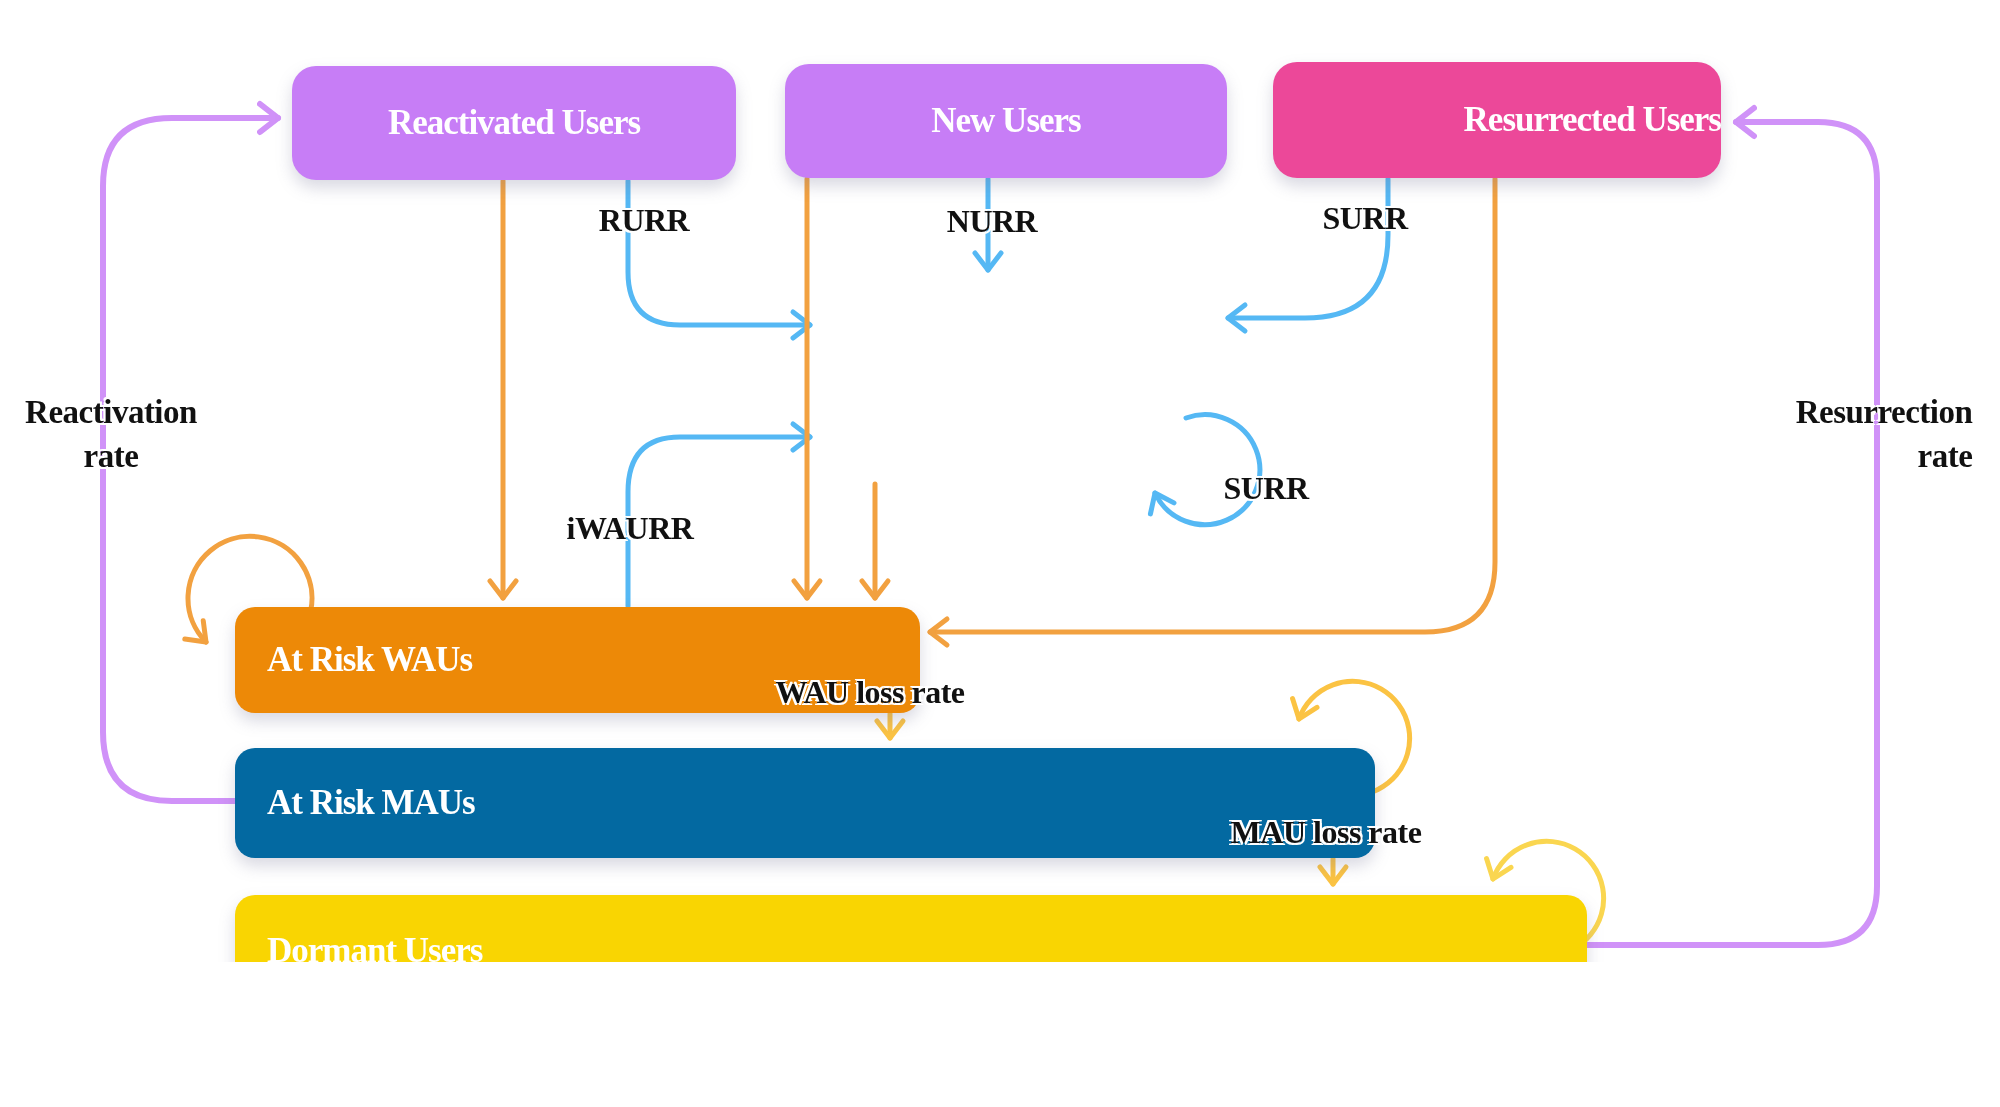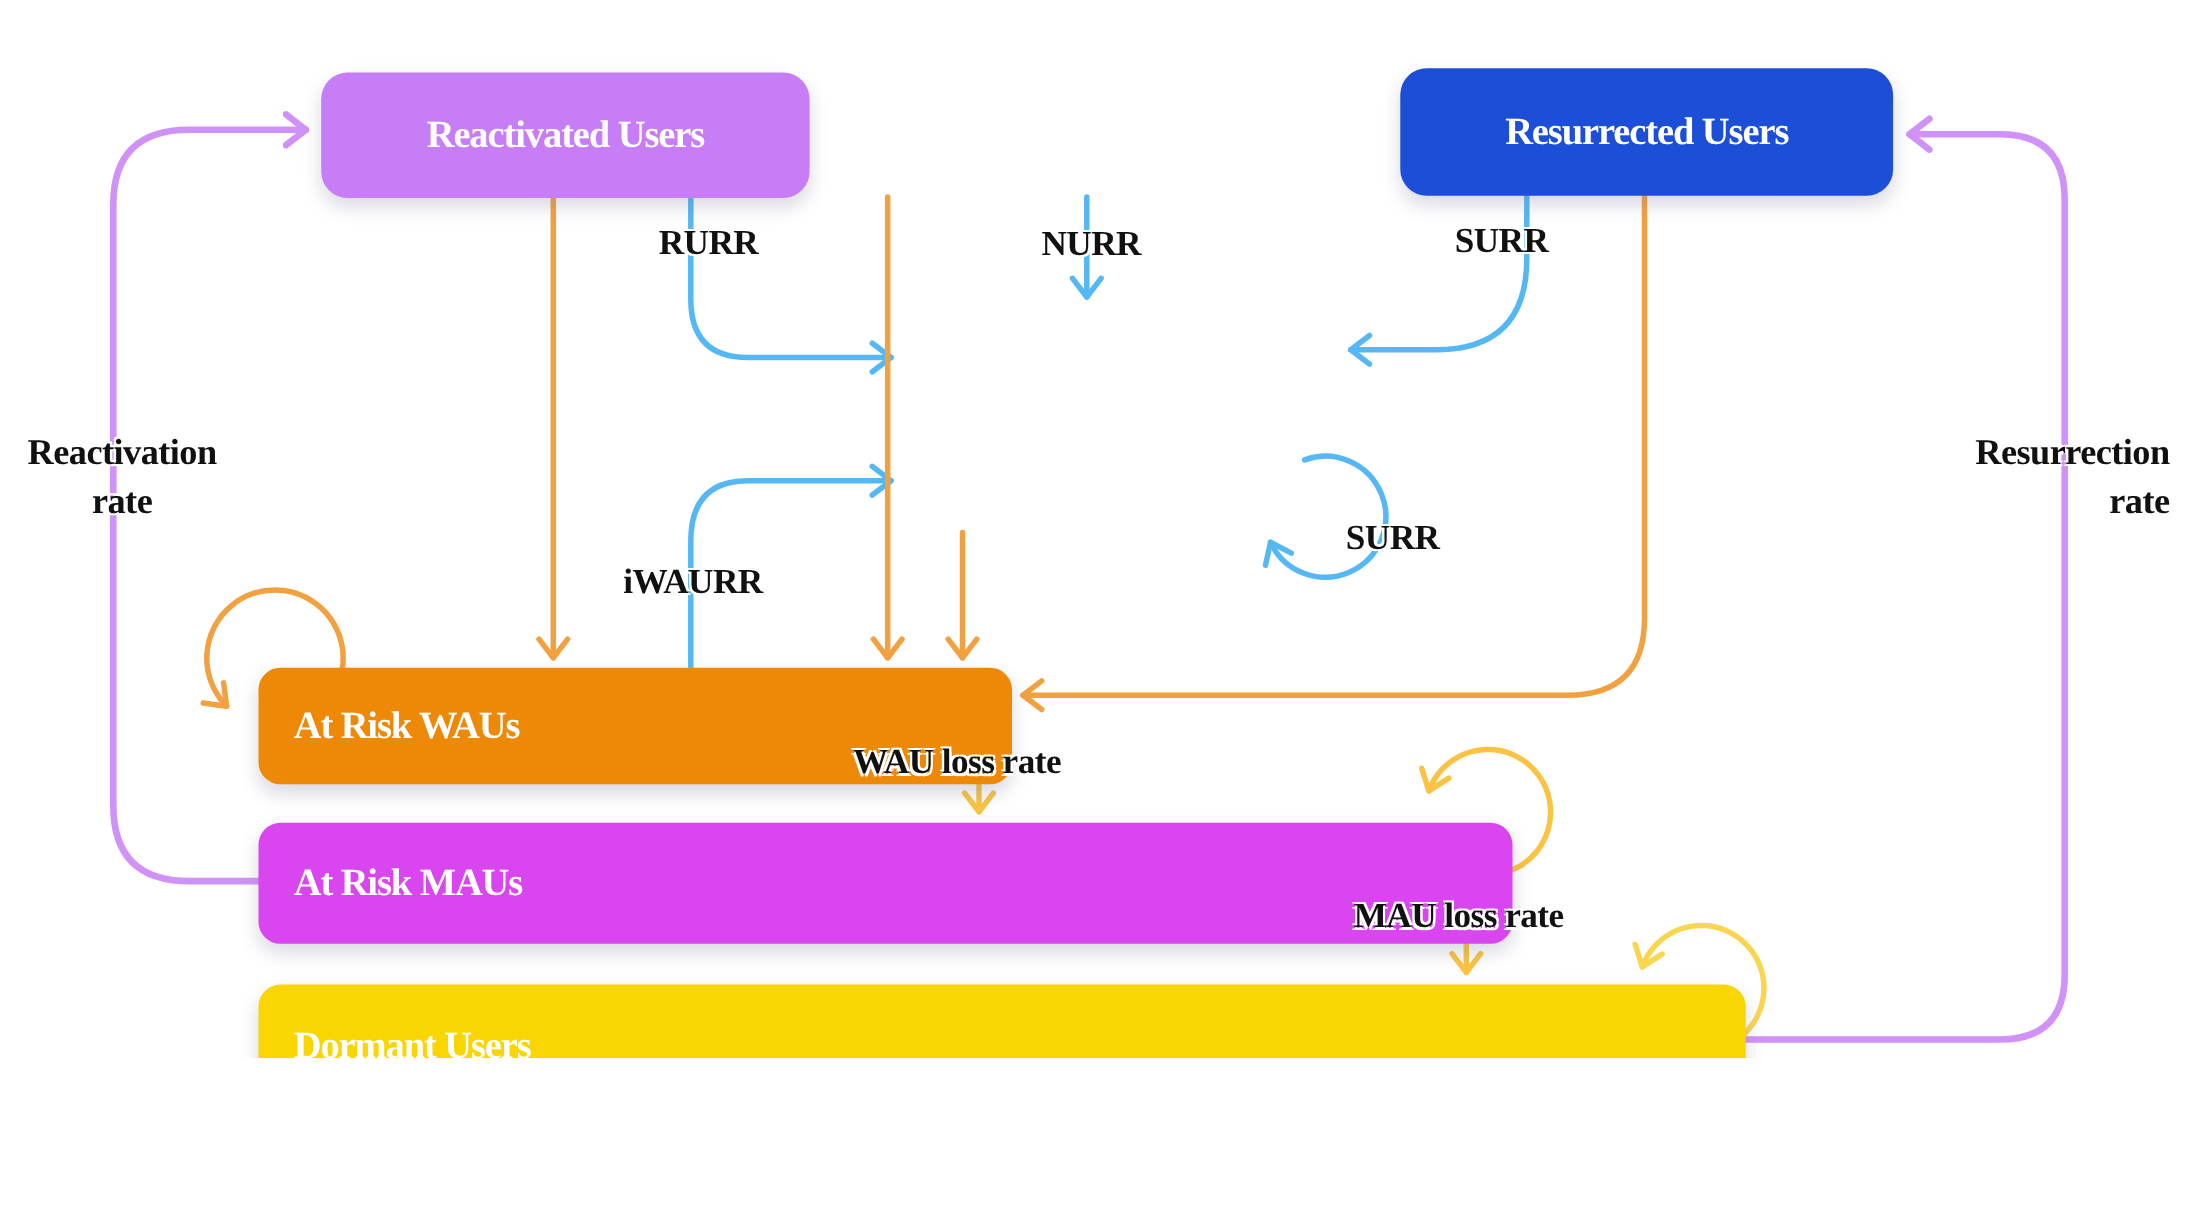--- a/index.html
+++ b/index.html
@@ -92,27 +92,30 @@
     <path d="M 1309 775 A 57 57 0 1 0 1299 719" fill="none" stroke-width="5" stroke-linecap="round" marker-end="url(#m-amber)" stroke="#fbc343"></path>
 
     <path d="M 1333 859 V 884" fill="none" stroke-width="5" stroke-linecap="round" marker-end="url(#m-amber)" stroke="#fbc343"></path>
 
     <path d="M 1503 935 A 57 57 0 1 0 1493 879" fill="none" stroke-width="5" stroke-linecap="round" marker-end="url(#m-yellow)" stroke="#fad650"></path>
   </svg>
 
   <div class="box center b-reactivated" style="background-color: rgb(199, 125, 246);">
     <span>Reactivated Users</span>
   </div>
-  <div class="box center b-resurrected" style="background-color: #1d4ed8;">
+  <div class="box center b-new" style="background-color: rgb(199, 125, 246);">
+    <span>New Users</span>
+  </div>
+  <div class="box center b-resurrected" style="background-color: #ec4899; justify-content: flex-end;">
     <span>Resurrected Users</span>
   </div>
   <div class="box left b-wau" style="background-color: rgb(237, 137, 7);">
     <span>At Risk WAUs</span>
   </div>
-  <div class="box left b-mau" style="background-color: #d946ef;">
+  <div class="box left b-mau" style="background-color: #0369a1;">
     <span>At Risk MAUs</span>
   </div>
   <div class="box left b-dormant" style="background-color: rgb(249, 213, 2);">
     <span>Dormant Users</span>
   </div>
 
   <div class="elabel l-rurr">RURR</div>
   <div class="elabel l-nurr">NURR</div>
   <div class="elabel l-surr">SURR</div>
   <div class="elabel l-curr">SURR</div>

